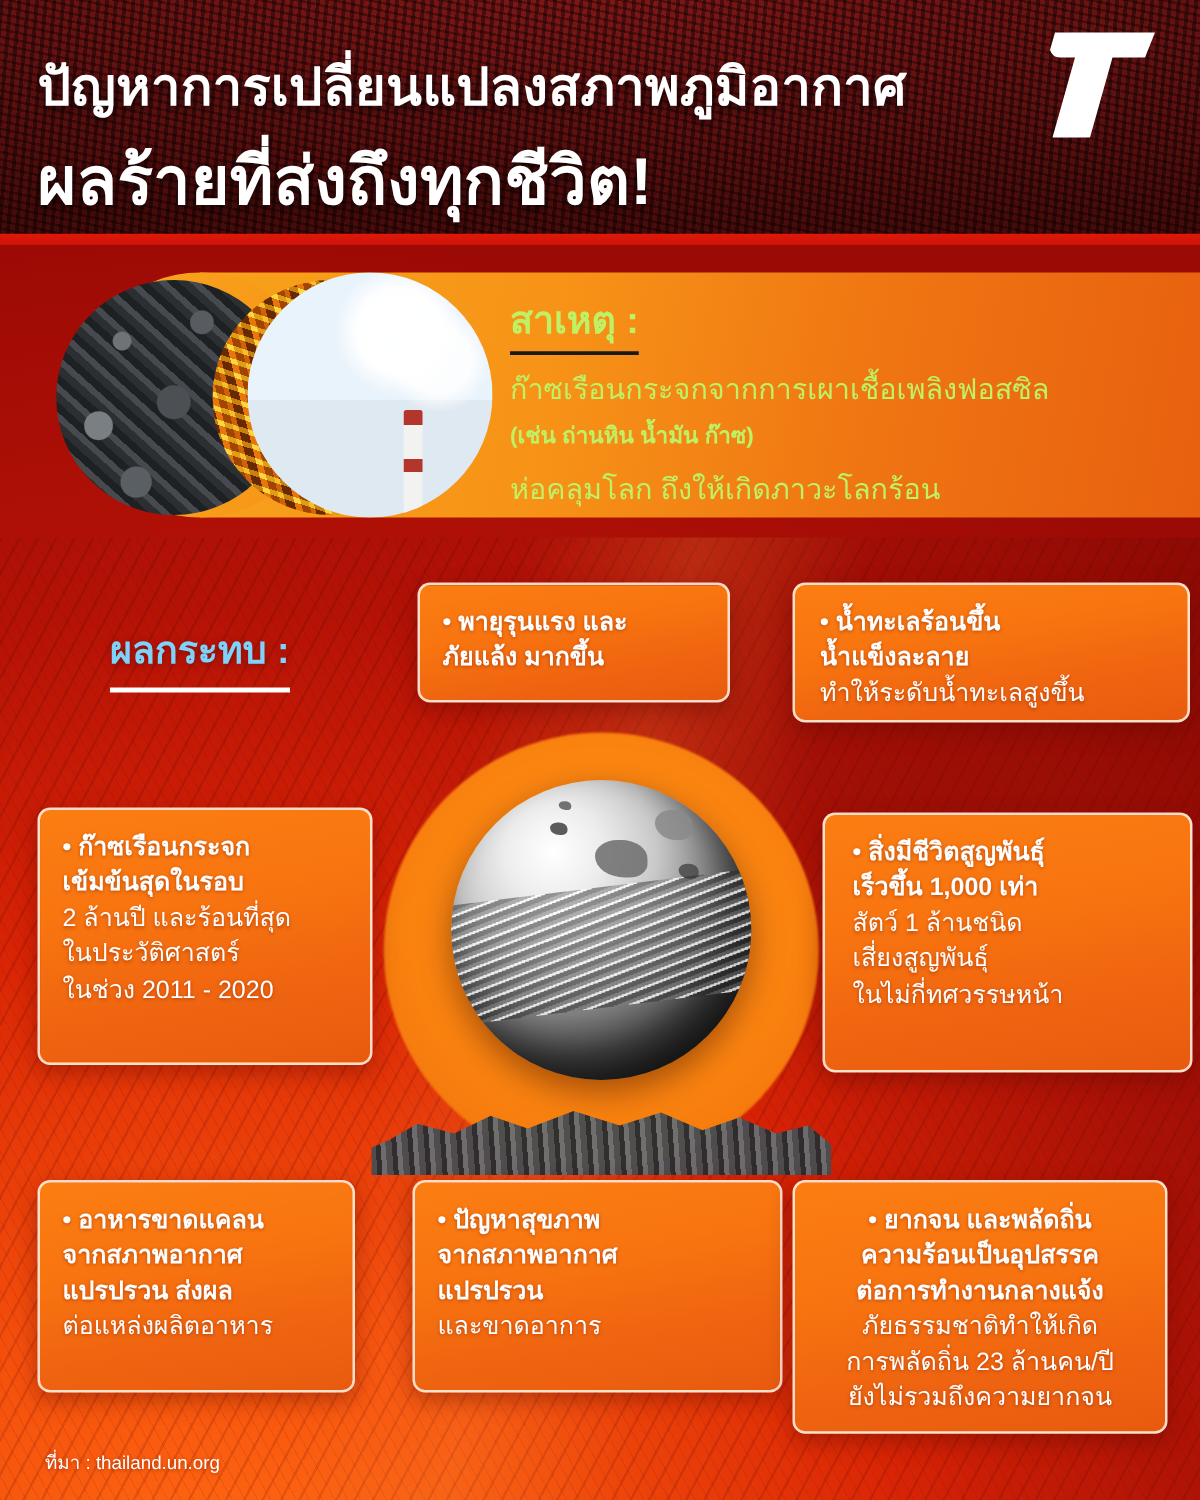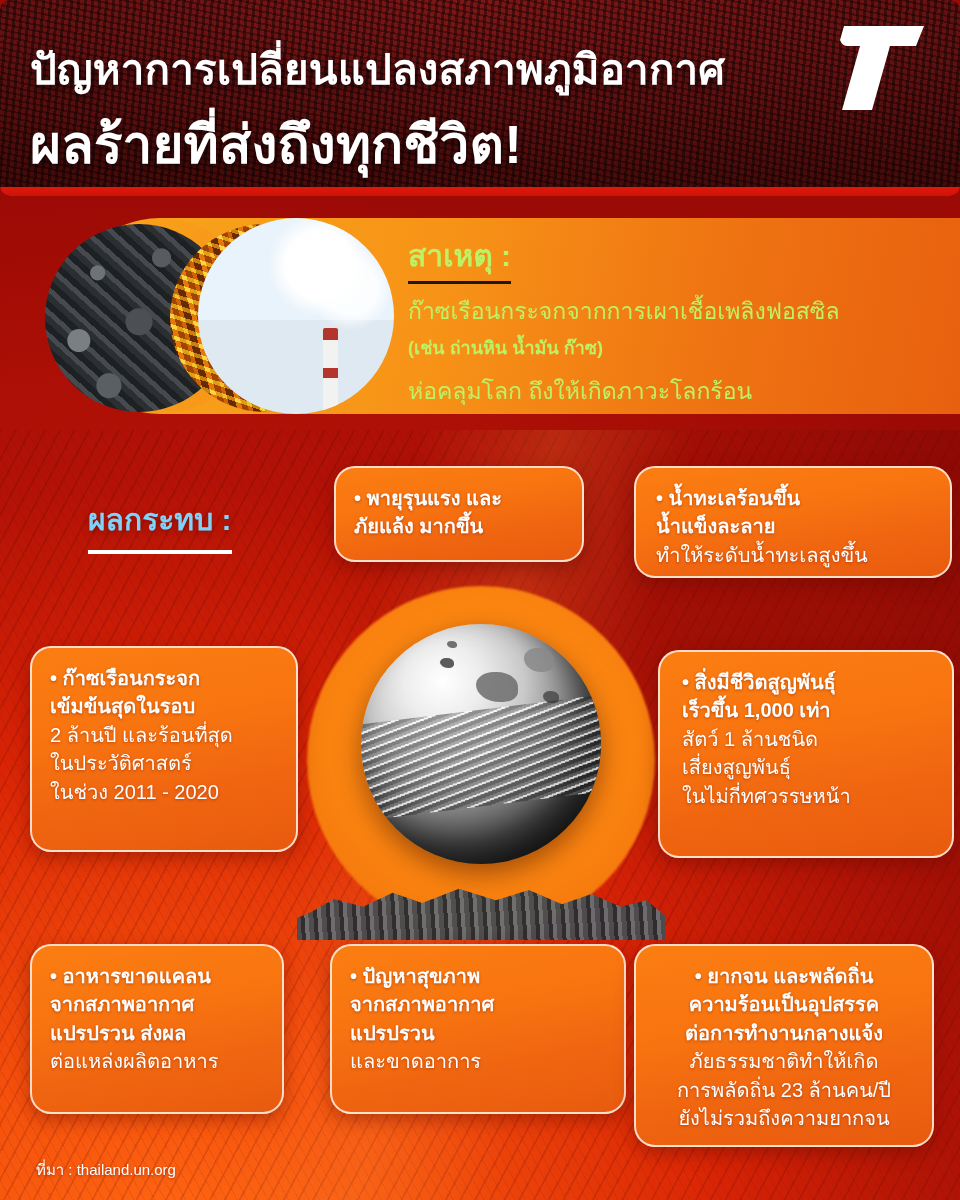--- a/index.html
+++ b/index.html
@@ -35,21 +35,20 @@
   }
 
   
   #header{
     position:absolute; left:0; top:0; width:960px; height:196px; z-index:5;
     background:
       repeating-linear-gradient(95deg, rgba(0,0,0,.40) 0px, rgba(0,0,0,.40) 3px, rgba(255,255,255,0) 3px, rgba(255,255,255,0) 7px),
       repeating-linear-gradient(12deg, rgba(0,0,0,.34) 0px, rgba(0,0,0,.34) 2px, rgba(255,255,255,0) 2px, rgba(255,255,255,0) 6px),
       radial-gradient(140% 120% at 50% 0%, #7e1716 0%, #5f1010 45%, #3a0807 100%);
     overflow:hidden;
-    border-radius:10px;
   }
   #header::after{
     content:""; position:absolute; left:0; right:0; bottom:0; height:9px;
     background:linear-gradient(#e0180b,#cf1208);
   }
   .hdr-line{
     position:absolute; left:30px; color:#fff; font-weight:bold;
     text-shadow:0 3px 8px rgba(0,0,0,.65);
     white-space:nowrap; letter-spacing:.2px;
   }
@@ -163,21 +162,21 @@
     position:absolute; left:52px; top:496px; z-index:7;
     color:#7dd3fc; font-size:30px; font-weight:bold; white-space:nowrap;
     border-bottom:4px solid #fff; padding-bottom:7px;
     text-shadow:0 2px 6px rgba(90,10,2,.5);
     margin-left:36px;
   }
 
   
   .card{
     position:absolute; z-index:7;
-    border-radius:21px;
+    border-radius:10px;
     background:linear-gradient(170deg,#fb7e12 0%,#f87410 38%,#ef6410 72%,#e85b0f 100%);
     border:2px solid rgba(255,255,255,.78);
     box-shadow:0 6px 18px rgba(90,10,2,.40);
     padding:16px 18px 16px 18px;
     color:#fff;
   }
   .card-line{
     display:block; white-space:nowrap; line-height:1.42;
     font-size:20px; text-shadow:0 1px 3px rgba(110,20,2,.45);
   }

